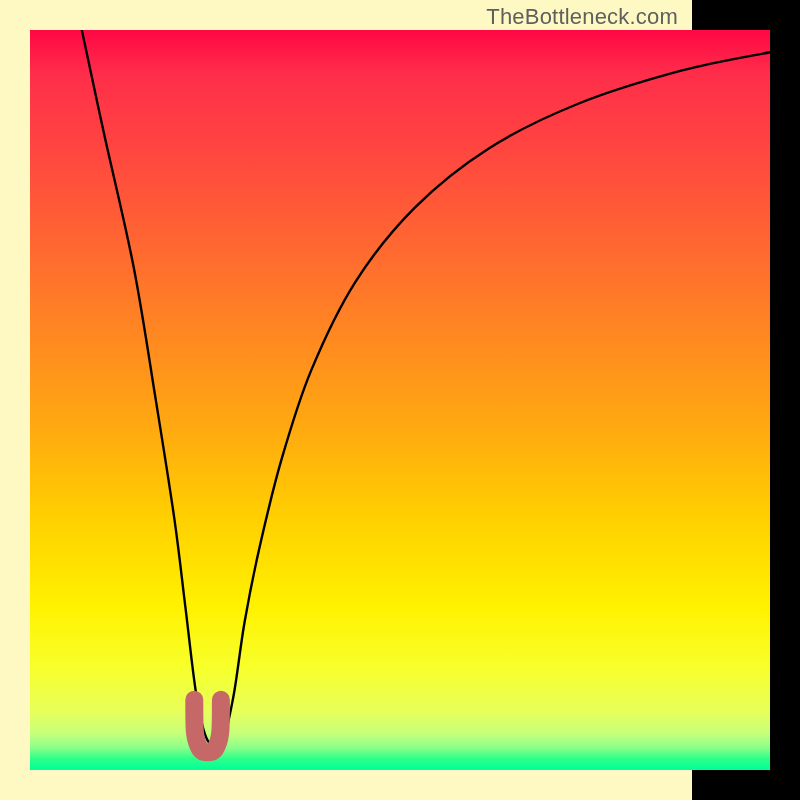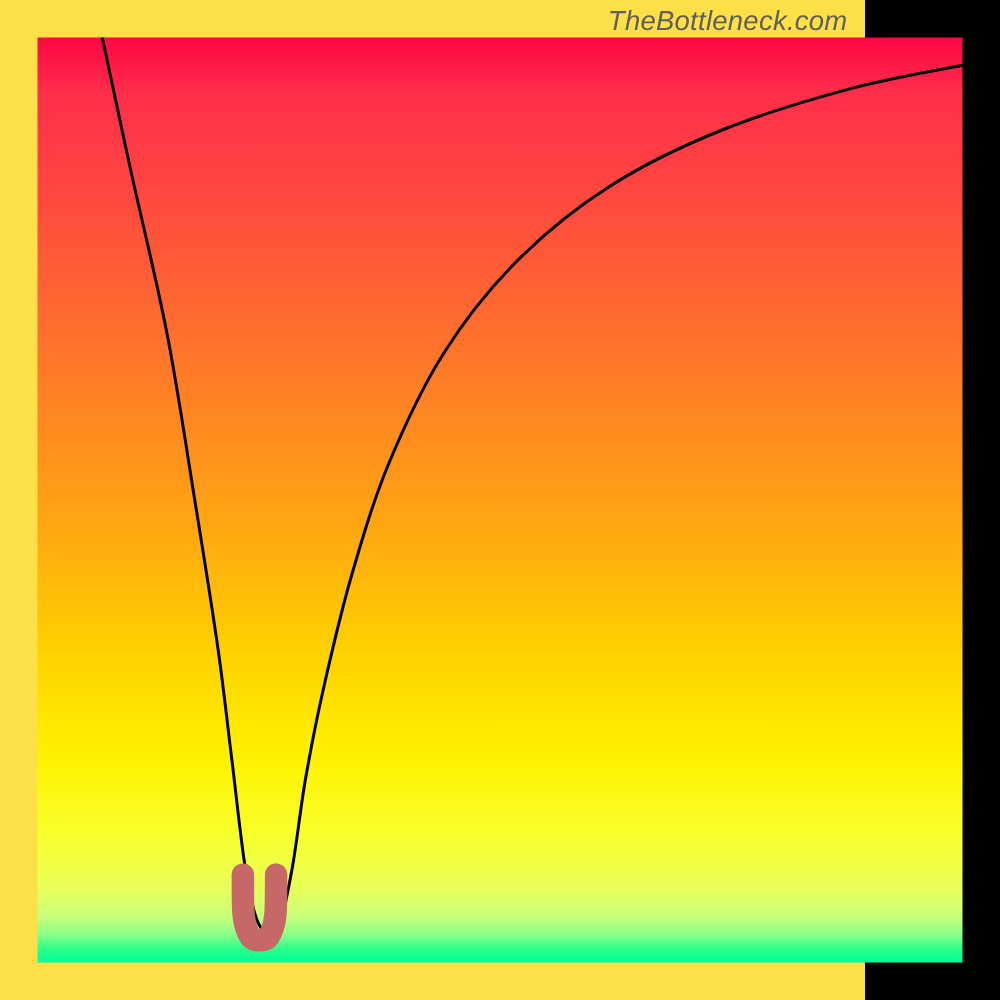--- a/index.html
+++ b/index.html
@@ -1,22 +1,21 @@
 <!DOCTYPE html>
 <html><head>
 <meta charset="utf-8">
 <style>
   * { margin: 0; padding: 0; box-sizing: border-box; }
   html, body { width: 800px; height: 800px; overflow: hidden; background: #000; }
   .frame {
     position: relative;
     width: 692px;
     height: 800px;
-    background: #fde047;
-    font-style: italic;
+    background: #fef9c3;
   }
   .watermark {
     position: absolute;
     top: 4px;
     right: 14px;
     font-family: Arial, Helvetica, sans-serif;
     font-size: 22px;
     font-weight: 500;
     color: #5f5f5f;
     letter-spacing: 0.2px;

